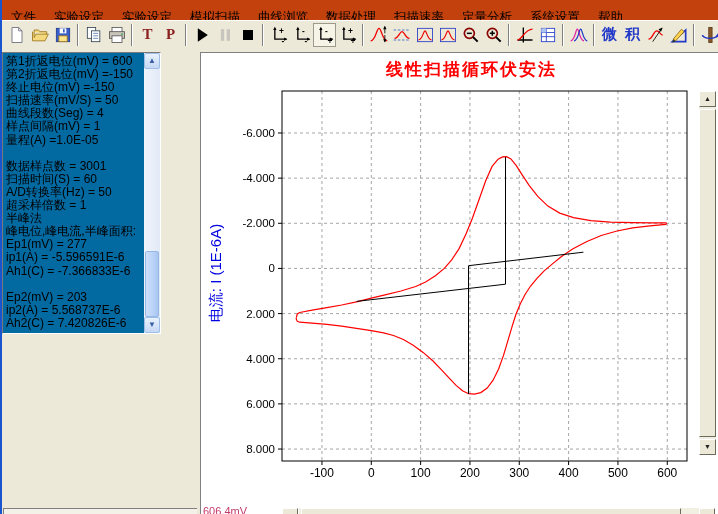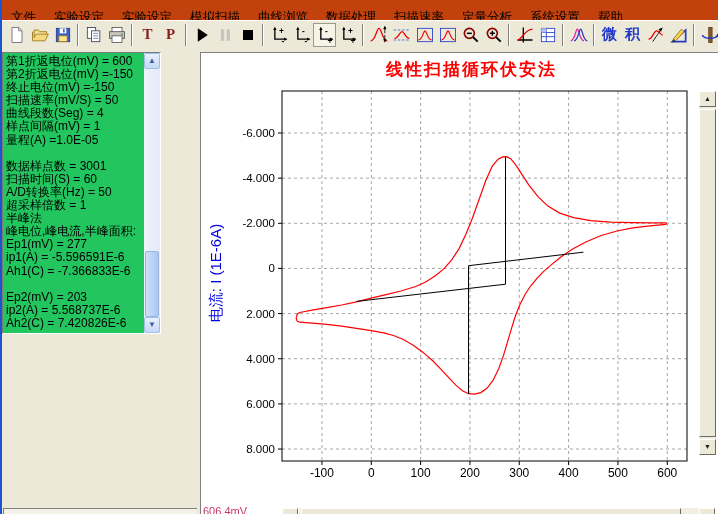--- a/index.html
+++ b/index.html
@@ -17,21 +17,21 @@
   .menu-item { padding:0 9px; height:20px; line-height:19px; cursor:default; }
   
   .toolbar { position:absolute; left:2px; top:20px; right:0; height:28px;
     display:flex; align-items:center; padding-left:3px; background:#ECE9D8;
     border-top:1px solid #FFFFFF; }
   .tbtn { width:23px; height:24px; display:flex; align-items:center; justify-content:center; flex:0 0 auto; }
   .tbtn.pressed { background:#F6F3E7; border:1px solid #9C9A8C; }
   .tsep { width:2px; height:22px; margin:0 3px; border-left:1px solid #808080; border-right:1px solid #FFFFFF; flex:0 0 auto; }
   
   .text-panel { position:absolute; left:2px; top:52px; width:159px; height:282px;
-    background:#22c55e; border:1px solid #7A7A7A; border-right-color:#FFFFFF; border-bottom-color:#FFFFFF; }
+    background:#0369a1; border:1px solid #7A7A7A; border-right-color:#FFFFFF; border-bottom-color:#FFFFFF; }
   .panel-lines { position:absolute; left:3px; top:2px; right:17px; bottom:0;
     font-size:12px; line-height:13.1px; white-space:pre; overflow:hidden; }
   
   .xp-scroll { position:absolute; right:0; top:0; width:16px; height:280px; background:linear-gradient(90deg,#F0F4FB,#E2EAF7); }
   .xp-btn { position:absolute; left:0; width:16px; height:16px; border:1px solid #9EBEE8; border-radius:2px;
     background:linear-gradient(#E9F1FD,#C6D8F4); color:#3B5FA0; font-size:8px; text-align:center; line-height:14px; }
   .xp-thumb { position:absolute; left:1px; width:14px; border:1px solid #98B6E4; border-radius:2px;
     background:linear-gradient(90deg,#CFE0FB,#A9C7F2); }
   .left-hscroll { position:absolute; left:3px; top:508px; width:194px; height:6px;
     background:#F4F2E8; border-top:1px solid #808080; border-left:1px solid #808080; }

